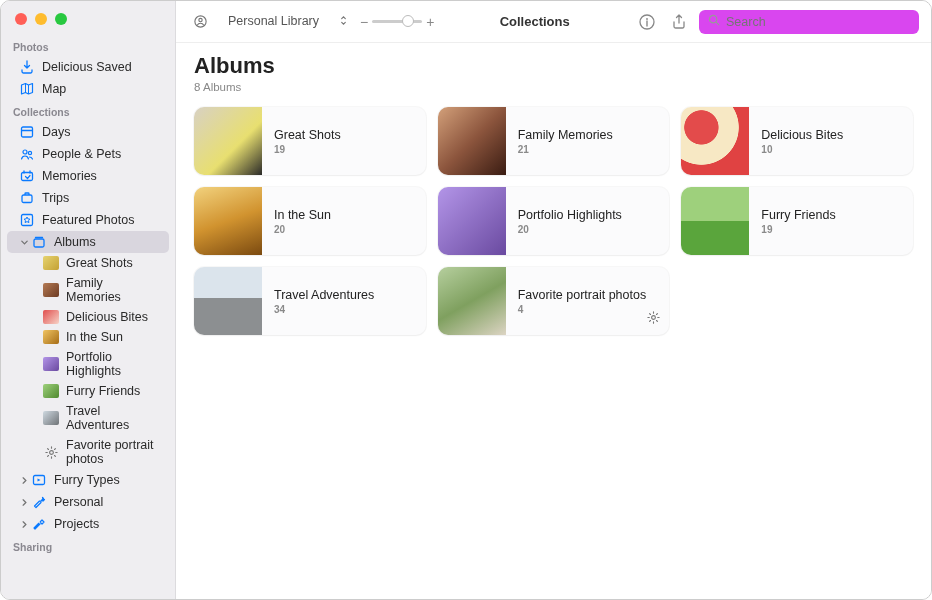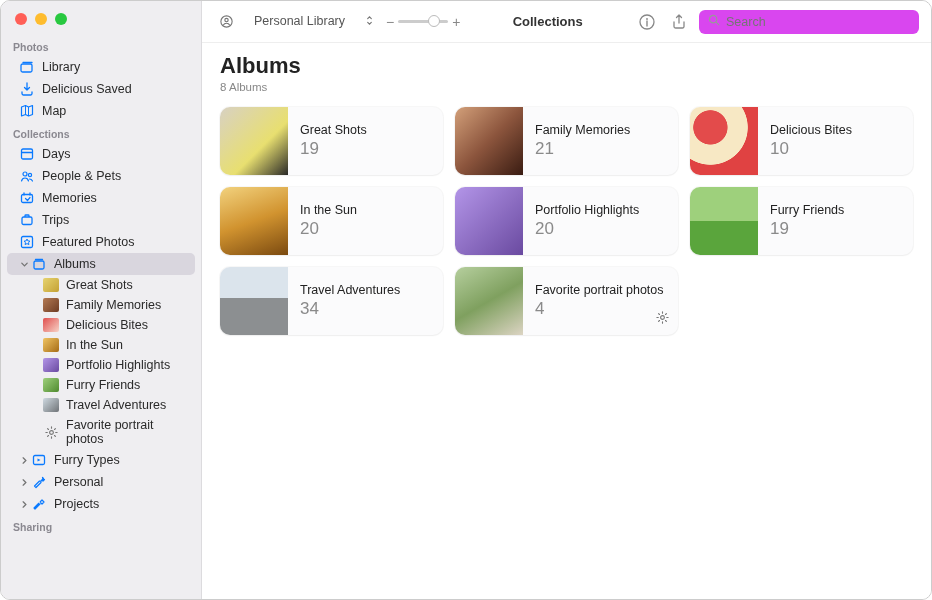--- a/index.html
+++ b/index.html
@@ -1,18 +1,18 @@
 <!DOCTYPE html>
 <html><head>
 <meta charset="utf-8">
 <style>
 * { margin:0; padding:0; box-sizing:border-box; font-family:-apple-system,BlinkMacSystemFont,"Helvetica Neue",sans-serif; }
 body { background:#fff; width:932px; height:600px; overflow:hidden; border:1px solid #ccc; border-radius:10px; }
 .window { display:flex; width:100%; height:100%; }
-.sidebar { width:201px; background:#efeef1; border-right:1px solid #dcdbde; display:flex; flex-direction:column; overflow-y:auto; }
+.sidebar { width:175px; background:#efeef1; border-right:1px solid #dcdbde; display:flex; flex-direction:column; overflow-y:auto; }
 .traffic { display:flex; gap:8px; padding:12px 14px 10px; }
 .dot { width:12px; height:12px; border-radius:50%; }
 .dot-red { background:#ff5f57; }
 .dot-yellow { background:#febc2e; }
 .dot-green { background:#28c840; }
 .sec-header { font-size:10.5px; font-weight:600; color:#8a8890; padding:6px 12px 3px; }
 .sb-item { display:flex; align-items:center; gap:7px; padding:3px 8px 3px 12px; font-size:12.5px; color:#2a2a2a; cursor:default; position:relative; border-radius:5px; margin:0 6px; }
 .sb-item.sel { background:#d9d6de; }
 .sb-item.a1 { padding-left:24px; }
 .sb-item.a2 { padding-left:36px; }
@@ -32,21 +32,21 @@
 .search { display:flex; align-items:center; gap:5px; background:#d946ef; border-radius:6px; padding:3px 8px; width:220px; }
 .search input { border:none; background:transparent; font-size:12.5px; outline:none; flex:1; color:#333; }
 .content { padding:10px 18px; overflow:auto; flex:1; }
 .page-title { font-size:22px; font-weight:700; color:#222; }
 .page-sub { font-size:11.5px; color:#888; margin-top:2px; margin-bottom:14px; }
 .grid { display:grid; grid-template-columns:repeat(3,1fr); gap:12px; max-width:740px; }
 .card { display:flex; align-items:center; background:#fbfbfc; border-radius:10px; overflow:hidden; height:68px; box-shadow:0 0 0 1px rgba(0,0,0,.03),0 1px 2px rgba(0,0,0,.04); position:relative; }
 .card-thumb { width:68px; height:68px; background:#bbb; flex-shrink:0; background-size:cover; background-position:center; }
 .card-body { padding:0 12px; display:flex; flex-direction:column; gap:2px; }
 .card-title { font-size:12.5px; color:#222; }
-.card-count { font-size:17px; color:#8a8a8a; }
+.card-count { font-size:10px; color:#8a8a8a;font-weight:bold; }
 .card-gear { position:absolute; right:8px; bottom:6px; color:#7a7a7a; }
 
 .t-shots{background:linear-gradient(135deg,#d8d1c3,#e8df70 60%,#2a2a28);}
 .t-family{background:linear-gradient(135deg,#d3a07a,#8c553d,#3a1c12);}
 .t-bites{background:radial-gradient(circle at 30% 30%,#e34b4b 25%,#f7e8c4 26% 55%,#e04242 56%);}
 .t-sun{background:linear-gradient(160deg,#f2d27e,#d1932f,#7b4a10);}
 .t-port{background:linear-gradient(135deg,#b395e8,#6a4aa0);}
 .t-furry{background:linear-gradient(180deg,#9ed07c 50%,#5aa53c 50%);}
 .t-travel{background:linear-gradient(180deg,#dbe4ec 45%,#8c8f91 45%);}
 .t-fav{background:linear-gradient(150deg,#b6cf9e,#7fa05f,#dcd4c3);}
@@ -58,29 +58,20 @@
 
   <aside class="sidebar">
     <div class="traffic">
       <div class="dot dot-red"></div>
       <div class="dot dot-yellow"></div>
       <div class="dot dot-green"></div>
     </div>
 
     <div class="sec-header">Photos</div>
 
-    <div class="sb-item">
-      <span class="ico">
-          <svg width="16" height="16" viewBox="0 0 16 16" fill="none">
-            <rect x="2" y="5" width="11" height="8" rx="1.5" stroke="#0a7aff" stroke-width="1.3"></rect>
-            <path d="M4 3.5h9" stroke="#0a7aff" stroke-width="1.3" stroke-linecap="round"></path>
-          </svg>
-        </span>
-      <span>Library</span>
-    </div>
     <div class="sb-item">
       <span class="ico">
           <svg width="16" height="16" viewBox="0 0 16 16" fill="none">
             <path d="M8 2v7m0 0l2.5-2.5M8 9L5.5 6.5M3 11v1.5A1.5 1.5 0 004.5 14h7a1.5 1.5 0 001.5-1.5V11" stroke="#0a7aff" stroke-width="1.3" stroke-linecap="round" stroke-linejoin="round"></path>
           </svg>
         </span>
       <span>Delicious Saved</span>
     </div>
     <div class="sb-item">
       <span class="ico">

